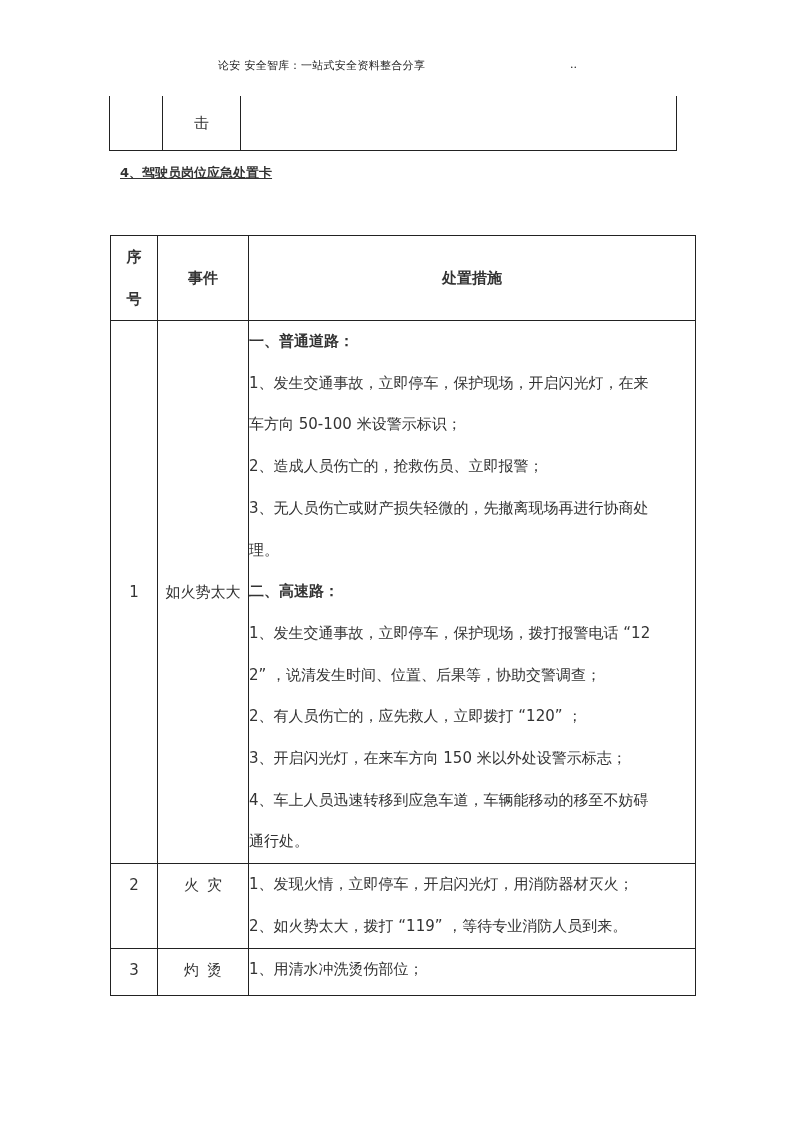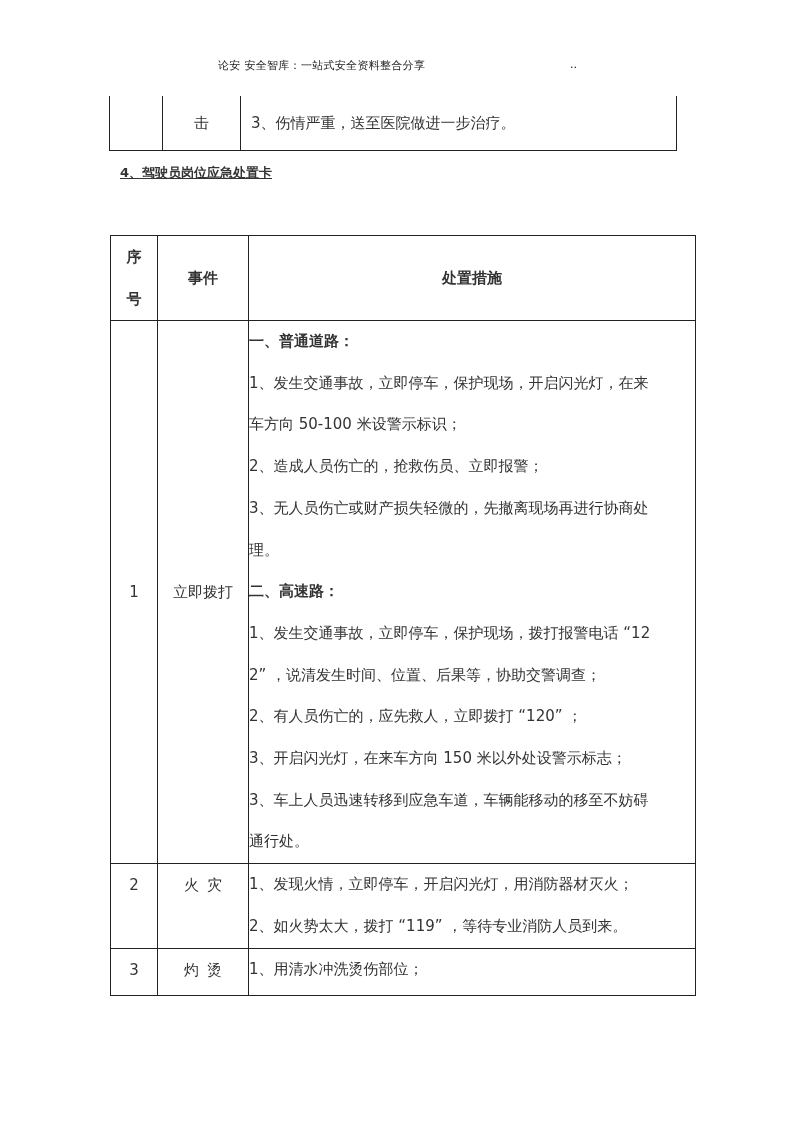--- a/index.html
+++ b/index.html
@@ -39,21 +39,20 @@
 <body>
 
 <div class="header">
   <span class="title">论安  安全智库：一站式安全资料整合分享</span>
   <span class="dots">..</span>
 </div>
 
 <div class="frag">
   <div class="c1"></div>
   <div class="c2">击</div>
-  <div class="c3">3、伤情严重，送至医院做进一步治疗。</div>
 </div>
 
 <div class="section-title">4、驾驶员岗位应急处置卡</div>
 
 <table class="card">
   <colgroup>
     <col class="col-no">
       <col class="col-event">
       <col class="col-measure">
   </colgroup>
@@ -63,34 +62,34 @@
         <span>序</span>
         <span>号</span>
       </th>
       <th>事件</th>
       <th>处置措施</th>
     </tr>
   </thead>
   <tbody>
     <tr style="height:541px;">
       <td class="no">1</td>
-      <td class="event">立即拨打</td>
+      <td class="event">如火势太大</td>
       <td class="measure">
         <div class="line bold">一、普通道路：</div>
         <div class="line">1、发生交通事故，立即停车，保护现场，开启闪光灯，在来</div>
         <div class="line">车方向   50-100  米设警示标识；</div>
         <div class="line">2、造成人员伤亡的，抢救伤员、立即报警；</div>
         <div class="line">3、无人员伤亡或财产损失轻微的，先撤离现场再进行协商处</div>
         <div class="line">理。</div>
         <div class="line bold">二、高速路：</div>
         <div class="line">1、发生交通事故，立即停车，保护现场，拨打报警电话 “12</div>
         <div class="line">2” ，说清发生时间、位置、后果等，协助交警调查；</div>
         <div class="line">2、有人员伤亡的，应先救人，立即拨打 “120” ；</div>
         <div class="line">3、开启闪光灯，在来车方向  150  米以外处设警示标志；</div>
-        <div class="line">3、车上人员迅速转移到应急车道，车辆能移动的移至不妨碍</div>
+        <div class="line">4、车上人员迅速转移到应急车道，车辆能移动的移至不妨碍</div>
         <div class="line">通行处。</div>
       </td>
     </tr>
     <tr style="height:83px;">
       <td class="no top">2</td>
       <td class="event top"><span class="event-spaced">火灾</span></td>
       <td class="measure">
         <div class="line">1、发现火情，立即停车，开启闪光灯，用消防器材灭火；</div>
         <div class="line">2、如火势太大，拨打 “119” ，等待专业消防人员到来。</div>
       </td>

